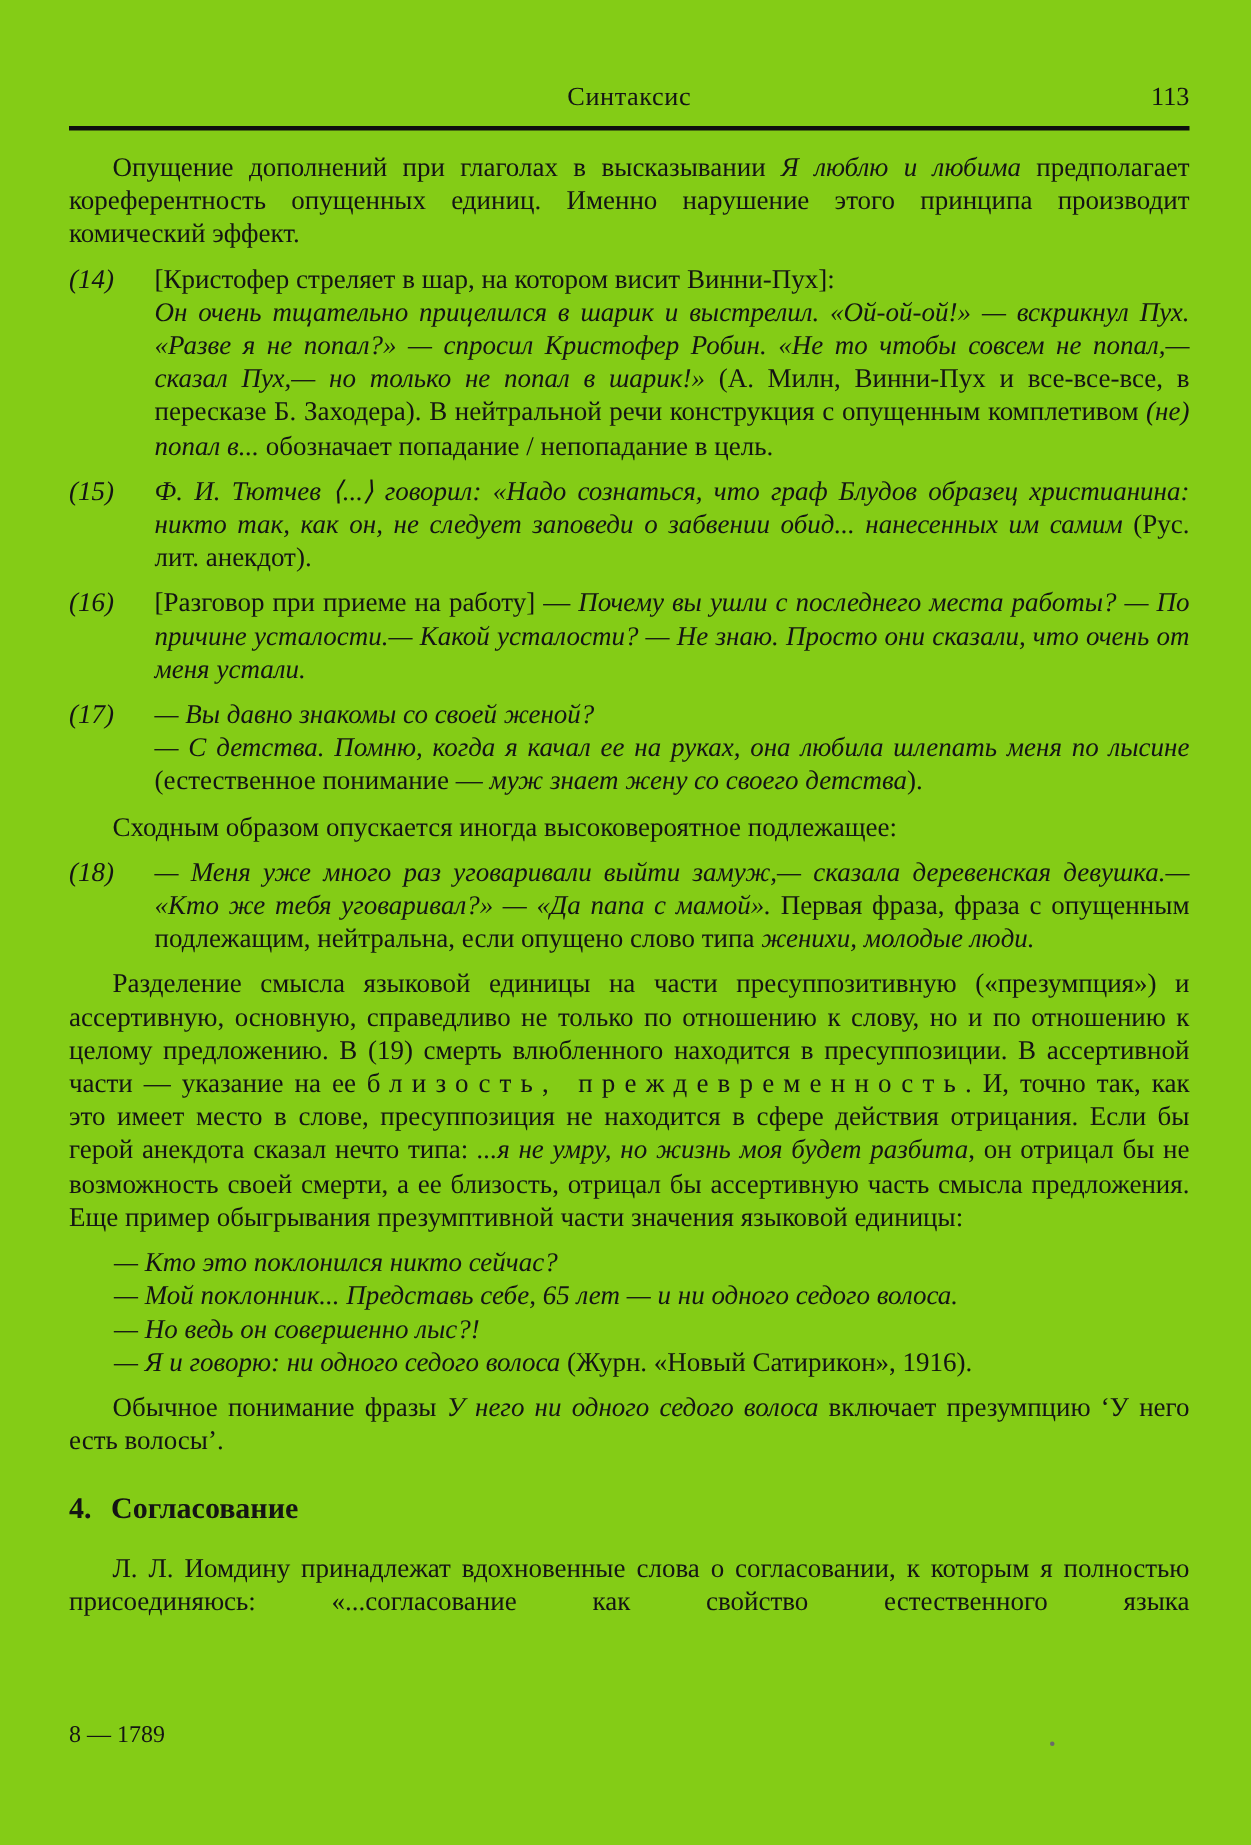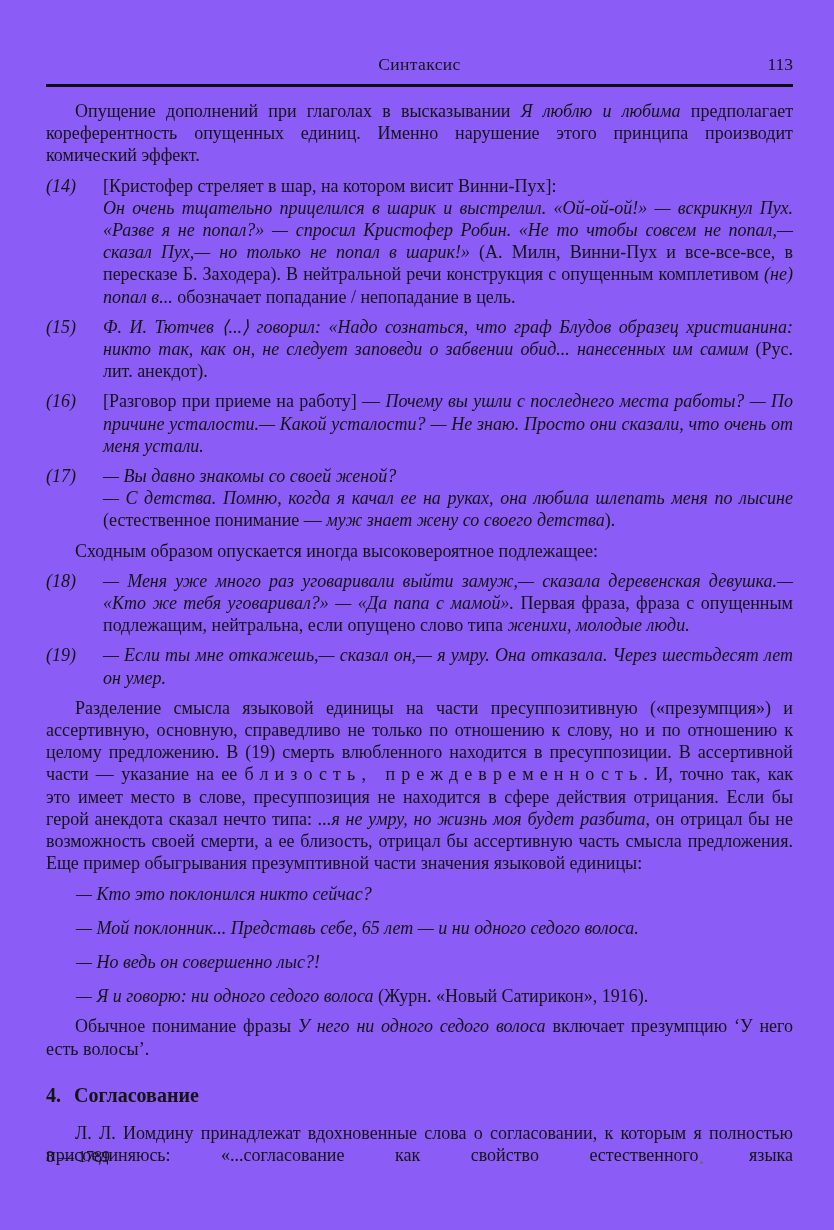--- a/index.html
+++ b/index.html
@@ -41,21 +41,21 @@
     line-height: 22.2px;
     text-align: justify;
   }
   .block { margin-top: 8px; }
   .para { margin-bottom: 0; text-indent: 29px; }
   p { margin: 0; }
   .example { display: flex; }
   .ex-num { flex: 0 0 57px; text-indent: 0; font-style: italic; }
   .ex-body { flex: 1; text-align: justify; }
   .dialogue { margin-left: 30px; text-align: left; text-indent: 0; }
-  .dialogue + .dialogue { margin-top: 12px; }
+  .dialogue + .dialogue { margin-top: 0; }
   .it { font-style: italic; }
   .bd { font-weight: normal; }
   .sp { letter-spacing: 0.34em; }
   .justify-last { text-align-last: justify; }
   h2.section-heading {
     font-size: 20px;
     font-weight: bold;
     margin: 24px 0 16px 0;
     text-indent: 0;
   }
@@ -71,21 +71,21 @@
     left: 700px;
     top: 1161px;
     width: 3px; height: 3px;
     border-radius: 50%;
     background: #6a6a6a;
   }
 </style>
 </head>
 <body>
 
-<div class="page" style="background: #8b5cf6; color: rgb(20, 20, 20);">
+<div class="page" style="background: #84cc16; color: rgb(20, 20, 20);">
   <header class="page-header">
     <div class="running-title">Синтаксис</div>
     <div class="page-number">113</div>
   </header>
   <div class="header-rule"></div>
 
   <main>
       <p class="para block"><span>Опущение дополнений при глаголах в высказывании </span><span class="it">Я люблю и любима</span><span> предполагает кореферентность опущенных единиц. Именно нарушение этого принципа производит комический эффект.</span></p>
       <div class="example block">
         <span class="ex-num">(14)</span>
@@ -101,24 +101,20 @@
       </div>
       <div class="example block">
         <span class="ex-num">(17)</span>
         <div class="ex-body"><span class="it">— Вы давно знакомы со своей женой?</span><br><span class="it">— С детства. Помню, когда я качал ее на руках, она любила шлепать меня по лысине </span><span>(естественное понимание — </span><span class="it">муж знает жену со </span><span class="it bd">своего</span><span class="it"> детства</span><span>).</span></div>
       </div>
       <p class="para block"><span>Сходным образом опускается иногда высоковероятное подлежащее:</span></p>
       <div class="example block">
         <span class="ex-num">(18)</span>
         <div class="ex-body"><span class="it">— Меня уже много раз </span><span class="it bd">уговаривали</span><span class="it"> выйти замуж,— сказала деревенская девушка.— «Кто же тебя уговаривал?» — «Да папа с мамой». </span><span>Первая фраза, фраза с опущенным подлежащим, нейтральна, если опущено слово типа </span><span class="it">женихи, молодые люди.</span></div>
       </div>
-      <div class="example block">
-        <span class="ex-num">(19)</span>
-        <div class="ex-body"><span class="it">— Если ты мне откажешь,— сказал он,— я умру. Она отказала. Через шестьдесят лет он умер.</span></div>
-      </div>
       <p class="para block"><span>Разделение смысла языковой единицы на части пресуппозитивную («презумпция») и ассертивную, основную, справедливо не только по отношению к слову, но и по отношению к целому предложению. В (19) смерть влюбленного находится в пресуппозиции. В ассертивной части — указание на ее </span><span class="sp">близость, преждевременность</span><span>. И, точно так, как это имеет место в слове, пресуппозиция не находится в сфере действия отрицания. Если бы герой анекдота сказал нечто типа: </span><span class="it">...я не умру, но жизнь моя будет разбита</span><span>, он отрицал бы не возможность своей смерти, а ее близость, отрицал бы ассертивную часть смысла предложения. Еще пример обыгрывания презумптивной части значения языковой единицы:</span></p>
       <p class="dialogue block"><span class="it">— Кто это поклонился никто сейчас?</span></p>
       <p class="dialogue block"><span class="it">— Мой поклонник... Представь себе, 65 лет — и ни одного седого волоса.</span></p>
       <p class="dialogue block"><span class="it">— Но ведь он совершенно лыс?!</span></p>
       <p class="dialogue block"><span class="it">— Я и говорю: ни одного седого волоса </span><span>(Журн. «Новый Сатирикон», 1916).</span></p>
       <p class="para block"><span>Обычное понимание фразы </span><span class="it">У него ни одного седого волоса</span><span> включает презумпцию ‘У него есть волосы’.</span></p>
       <h2 class="section-heading block"><span class="heading-num">4.</span><span>Согласование</span></h2>
       <p class="para block justify-last"><span>Л. Л. Иомдину принадлежат вдохновенные слова о согласовании, к которым я полностью присоединяюсь: «...согласование как свойство естественного языка</span></p>
     </main>
 

